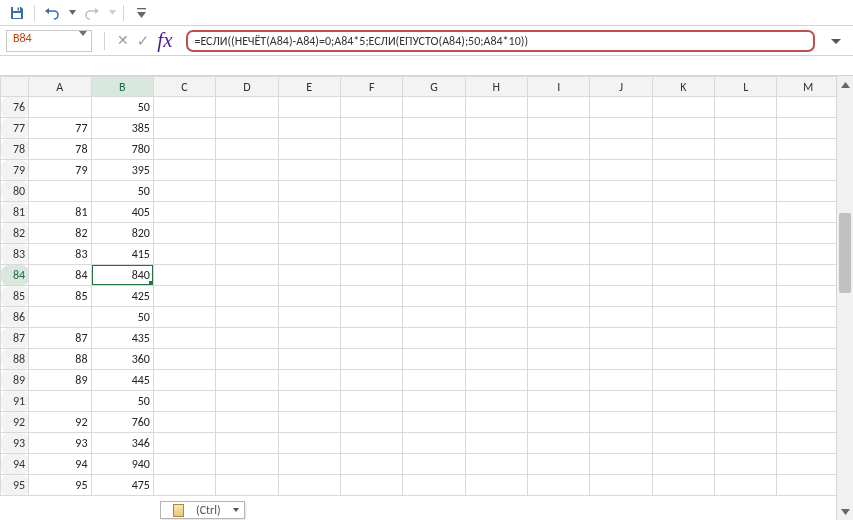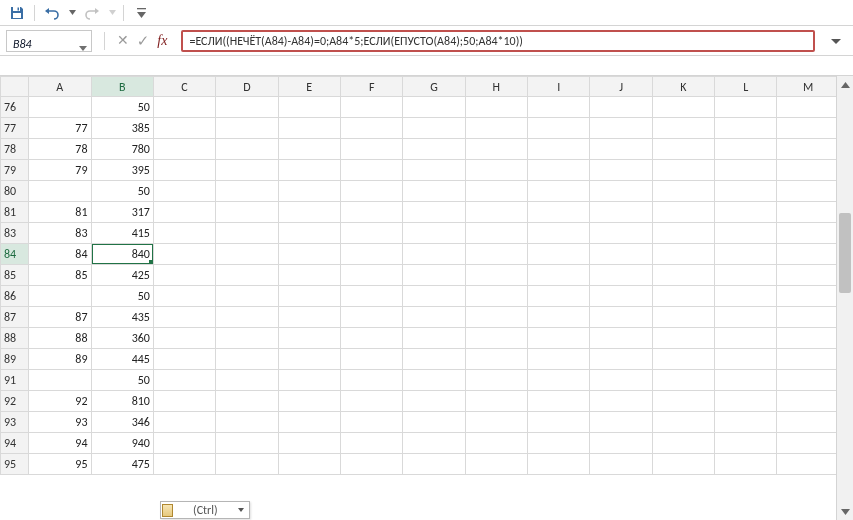--- a/index.html
+++ b/index.html
@@ -29,35 +29,34 @@
     height: 30px;
     border-bottom: 1px solid #d4d4d4;
     display: flex;
     align-items: center;
     padding: 4px 6px;
     gap: 10px;
   }
   .name-box {
     width: 86px; height: 22px;
     border: 1px solid #c8c8c8;
-    display: flex; align-items: flex-end; justify-content: space-between;
+    display: flex; align-items: flex-start; justify-content: space-between;
     padding: 0 4px 0 6px;
     background: #fff;
-    color: #0f172a;
-    font-style: italic;
+    color: #c2410c;
   }
   .name-box .caret { width:0;height:0;border-left:4px solid transparent;border-right:4px solid transparent;border-top:5px solid #707070; }
   .fbar-icons { display: flex; align-items: center; gap: 8px; color: #9a9a9a; }
-  .fbar-icons .fx { font-style: italic; font-family: "Times New Roman", serif; font-size: 14px; color: #7f1d1d; padding-right: 4px; }
+  .fbar-icons .fx { font-style: italic; font-family: "Times New Roman", serif; font-size: 21px; color: #4c1d95; padding-right: 4px; }
   .vsep { width:1px; height:18px; background:#d4d4d4; margin:0 2px; }
   .formula-input-wrap {
     flex: 1;
     height: 22px;
     border: 2px solid #c0504d;
-    border-radius: 2px;
+    border-radius: 7px;
     display: flex; align-items: center;
     padding: 0 6px;
     background: #fff;
     color: #333;
     overflow: hidden;
     white-space: nowrap;
   }
   .expand-btn { width: 22px; display:flex; align-items:center; justify-content:center; color:#555; }
 
   
@@ -77,21 +76,21 @@
   }
   table.sheet th {
     background: #f3f3f3;
     color: #333;
     font-weight: 400;
     text-align: center;
     position: relative;
   }
   table.sheet thead th { height: 20px; }
   table.sheet .corner { width: 28px; background: #f3f3f3; }
-  table.sheet .rowhdr { width: 28px; text-align: left; background: #f3f3f3; }
+  table.sheet .rowhdr { width: 28px; text-align: right; background: #f3f3f3; border-radius: 8px; }
   table.sheet .col { width: 62px; }
   table.sheet td { color: #222; background:#fff; }
 
   
   .sel-cell { position: relative; }
   .sel-cell::after {
     content: "";
     position: absolute;
     top: -1px; left: -1px; right: -1px; bottom: -1px;
     border: 2px solid #217346;
@@ -119,22 +118,22 @@
   .vscroll .track { flex:1; position:relative; }
   .vscroll .thumb { position:absolute; left:2px; right:2px; top:120px; height:80px; background:#c1c1c1; border-radius:2px; }
 
   
   .paste-tag {
     position: absolute;
     left: 160px; bottom: 1px;
     height: 18px;
     border: 1px solid #b5b5b5;
     background: #fff;
-    display:flex; align-items:center; gap:20px;
-    padding: 0 5px 0 1px;
+    display:flex; align-items:center; gap:12px;
+    padding: 0 5px 0 12px;
     font-size: 11px;
     color:#555;
     box-shadow: 1px 1px 2px rgba(0,0,0,0.12);
   }
   .paste-tag .clip { width:11px; height:13px; border:1px solid #b08830; background:linear-gradient(#f7e5b5,#e6c97e); position:relative; }
   .paste-tag .caret { width:0;height:0;border-left:3px solid transparent;border-right:3px solid transparent;border-top:4px solid #555; }
 </style>
 </head>
 <body>
 
@@ -302,21 +301,37 @@
             <td></td>
             <td></td>
             <td></td>
             <td></td>
             <td></td>
             <td></td>
           </tr>
           <tr>
             <th class="rowhdr">81</th>
             <td>81</td>
-            <td>317</td>
+            <td>405</td>
+            <td></td>
+            <td></td>
+            <td></td>
+            <td></td>
+            <td></td>
+            <td></td>
+            <td></td>
+            <td></td>
+            <td></td>
+            <td></td>
+            <td></td>
+          </tr>
+          <tr>
+            <th class="rowhdr">82</th>
+            <td>82</td>
+            <td>820</td>
             <td></td>
             <td></td>
             <td></td>
             <td></td>
             <td></td>
             <td></td>
             <td></td>
             <td></td>
             <td></td>
             <td></td>
@@ -446,21 +461,21 @@
             <td></td>
             <td></td>
             <td></td>
             <td></td>
             <td></td>
             <td></td>
           </tr>
           <tr>
             <th class="rowhdr">92</th>
             <td>92</td>
-            <td>810</td>
+            <td>760</td>
             <td></td>
             <td></td>
             <td></td>
             <td></td>
             <td></td>
             <td></td>
             <td></td>
             <td></td>
             <td></td>
             <td></td>

